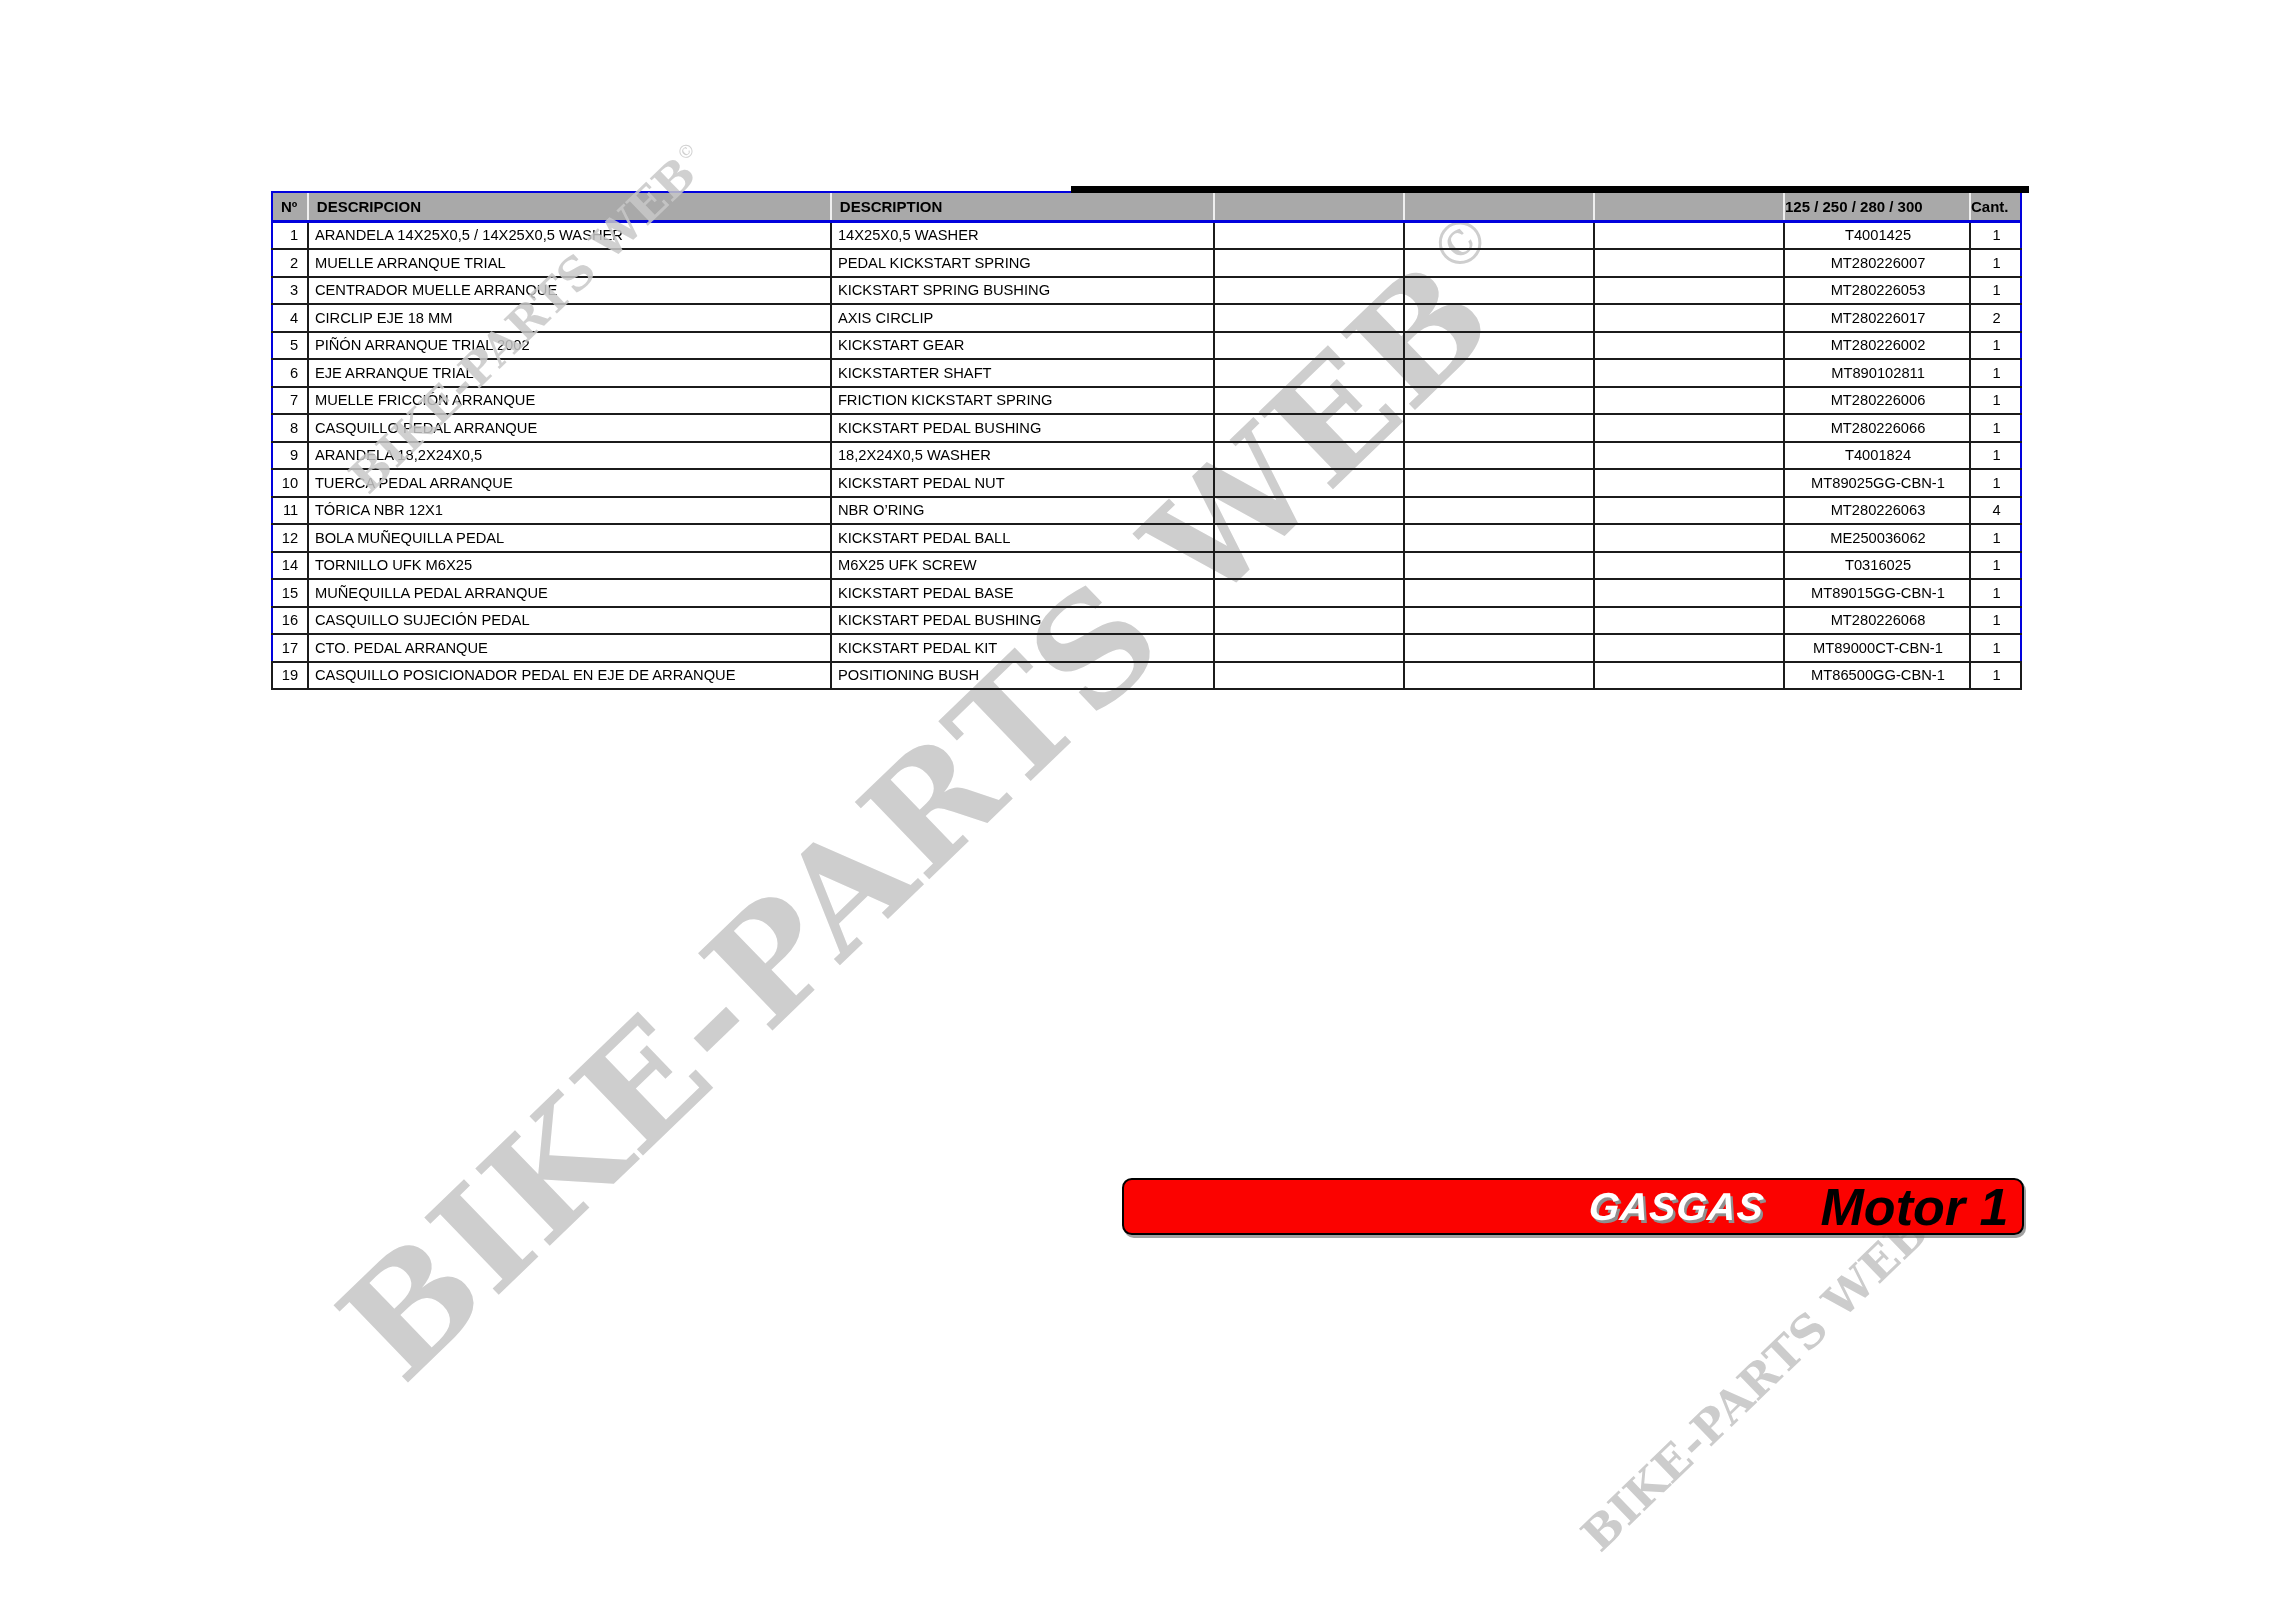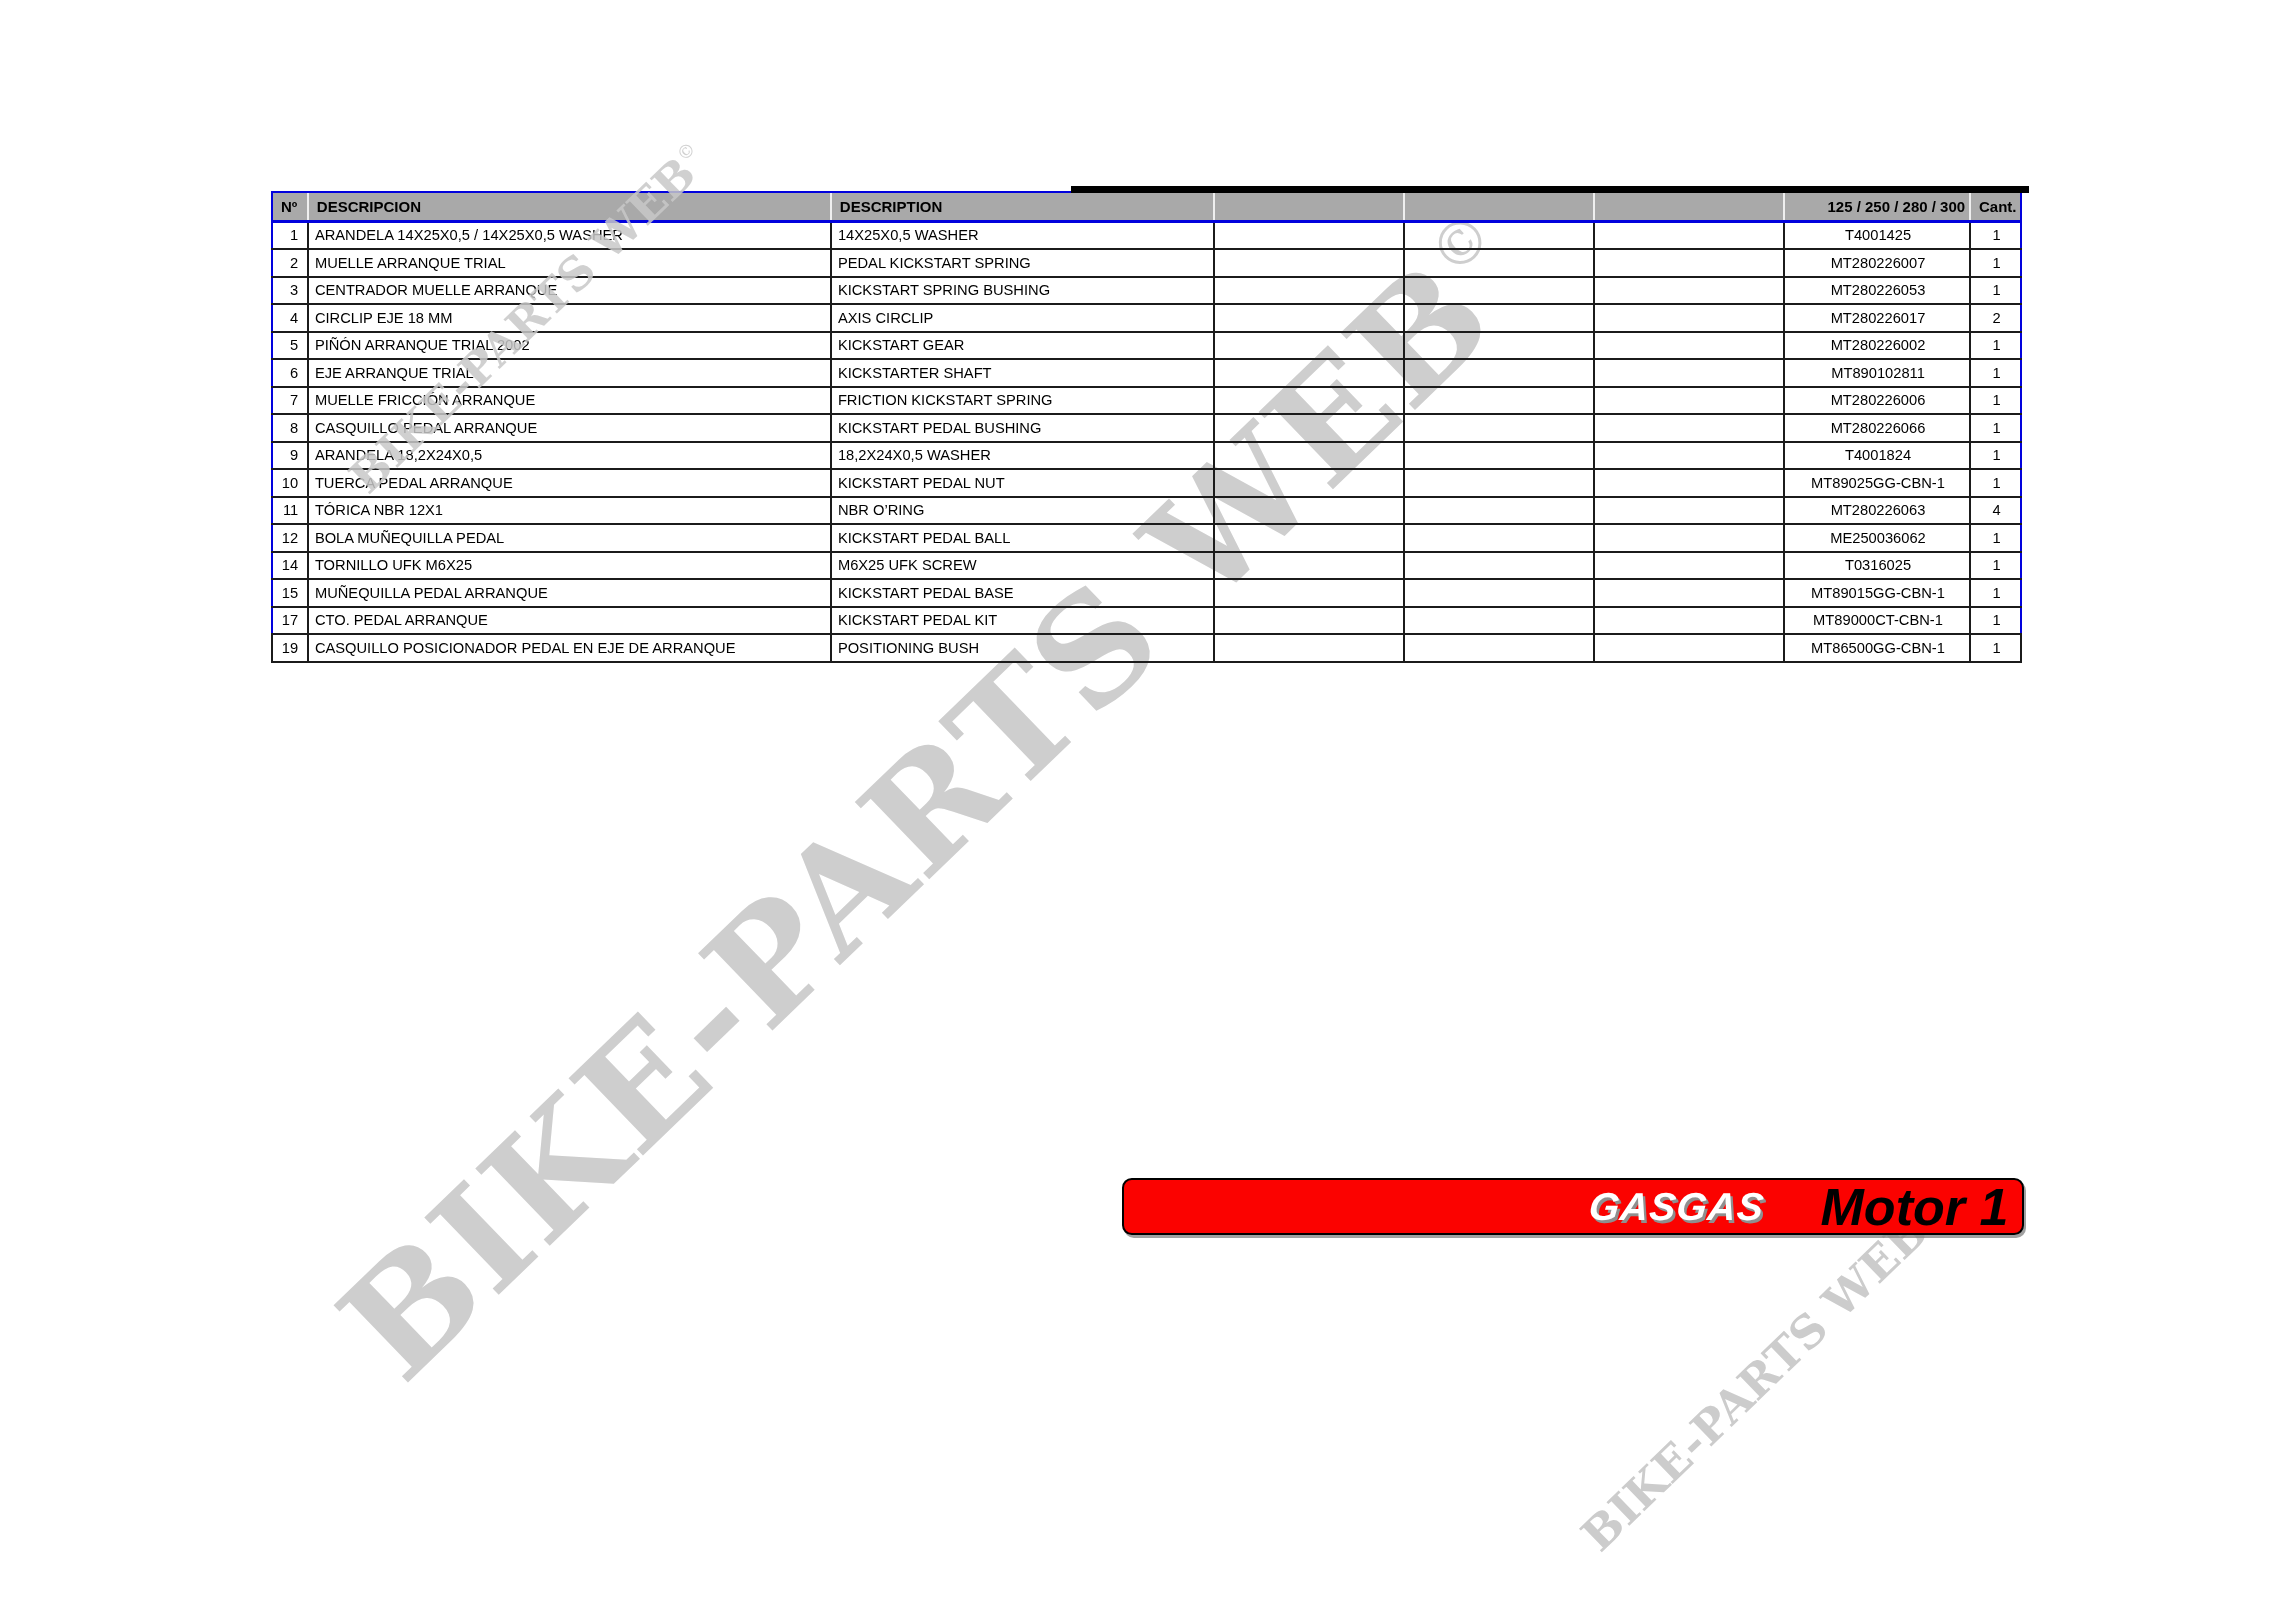--- a/index.html
+++ b/index.html
@@ -42,21 +42,21 @@
     font-size:15px;
     font-weight:bold;
     color:#000;
     text-align:left;
     padding:0 3.9px 0 7.8px;
     white-space:nowrap;
     overflow:hidden;
   }
   table.parts th:first-child{border-left:2.9px solid #0202dd;text-align:center;padding-left:2px;}
   table.parts th:last-child{border-right:2.9px solid #0202dd;}
-  table.parts th.c{text-align:right;padding-left:8px;}
+  table.parts th.c{text-align:left;padding-left:0;}
   table.parts td{
     height:25.5px;
     border:2px solid #1b1b1b;
     font-size:14.7px;
     color:#000;
     background:transparent;
     padding:0 3.9px 0 5.9px;
     white-space:nowrap;
     overflow:hidden;
   }
@@ -259,20 +259,30 @@
         <td>15</td>
         <td>MUÑEQUILLA PEDAL ARRANQUE</td>
         <td>KICKSTART PEDAL BASE</td>
         <td></td>
         <td></td>
         <td></td>
         <td class="part">MT89015GG-CBN-1</td>
         <td>1</td>
       </tr>
         <tr style="">
+        <td>16</td>
+        <td>CASQUILLO SUJECIÓN PEDAL</td>
+        <td>KICKSTART PEDAL BUSHING</td>
+        <td></td>
+        <td></td>
+        <td></td>
+        <td class="part">MT280226068</td>
+        <td>1</td>
+      </tr>
+        <tr style="">
         <td>17</td>
         <td>CTO. PEDAL ARRANQUE</td>
         <td>KICKSTART PEDAL KIT</td>
         <td></td>
         <td></td>
         <td></td>
         <td class="part">MT89000CT-CBN-1</td>
         <td>1</td>
       </tr>
         <tr style="">

